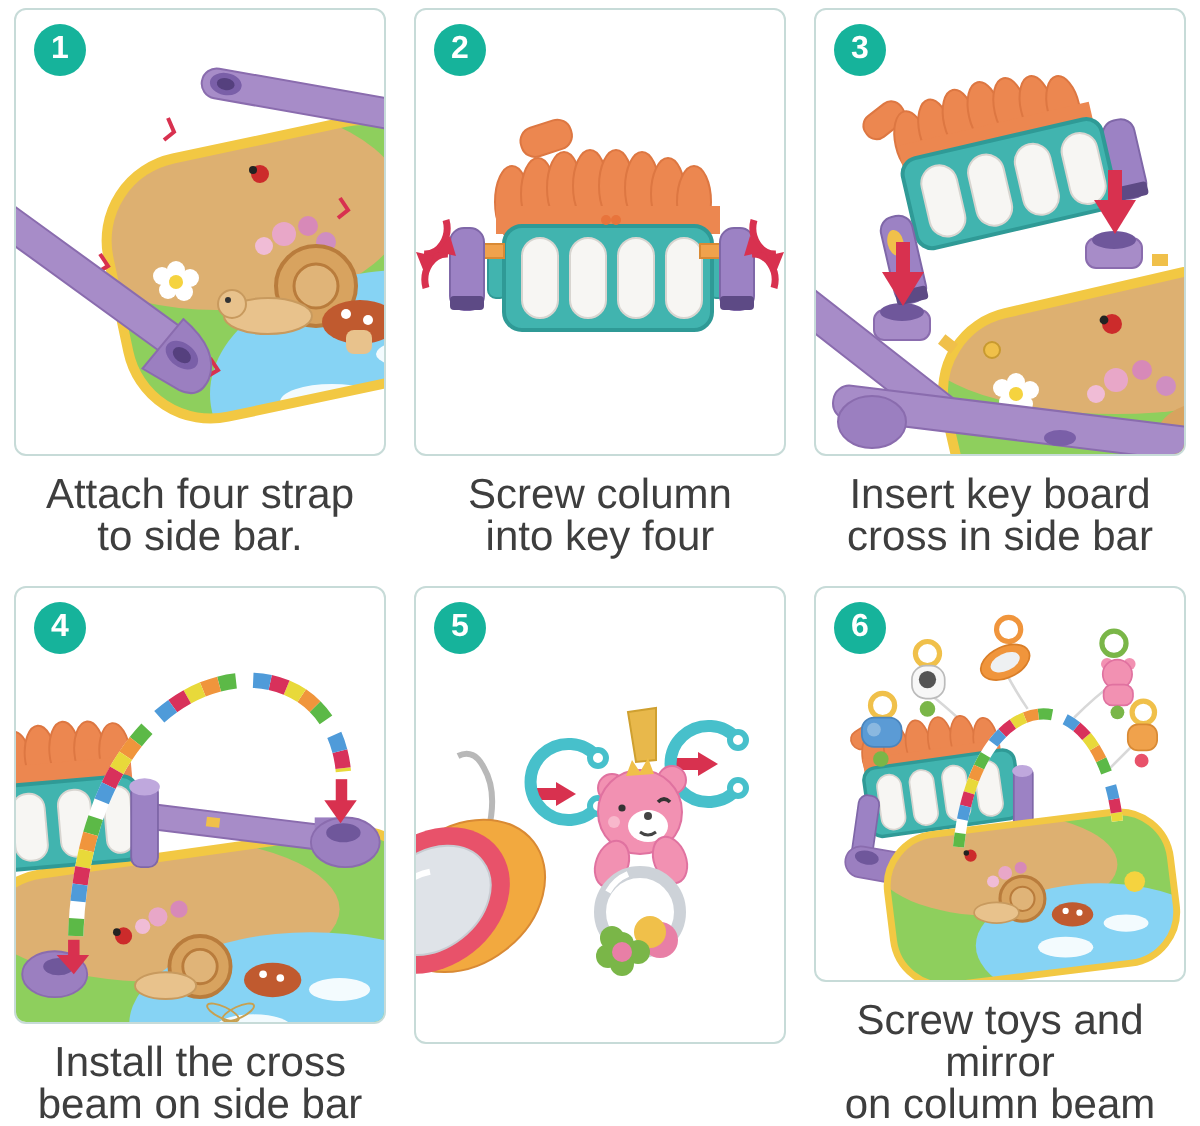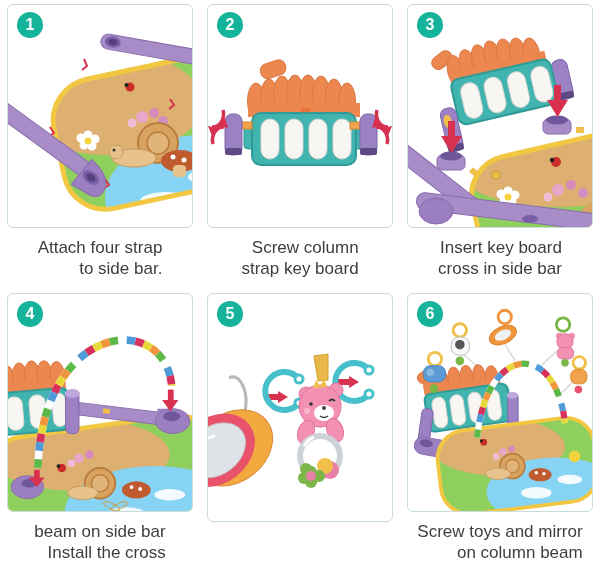--- a/index.html
+++ b/index.html
@@ -7,21 +7,21 @@
          font-family:"Liberation Sans",sans-serif;overflow:hidden;}
   .grid{display:grid;grid-template-columns:200px 200px 200px;grid-template-rows:291px 272px;}
   .cell{position:relative;display:flex;flex-direction:column;align-items:center;}
   .panel{position:relative;width:184px;border:1px solid #c7dbd8;border-radius:6px;
          background:#ffffff;overflow:hidden;}
   .row1 .panel{height:222px;margin-top:4px;}
   .row2 .panel{height:227px;margin-top:2px;}
   .badge{position:absolute;top:7px;left:9px;width:26px;height:26px;border-radius:50%;
          background:#16b39b;color:#ffffff;font-weight:bold;font-size:16px;
          display:flex;align-items:center;justify-content:center;z-index:5;}
-  .caption{margin-top:9px;text-align:right;font-size:17px;line-height:21px;color:#3e3e3e;}
+  .caption{margin-top:9px;text-align:center;font-size:21px;line-height:21px;color:#3e3e3e;}
   .cl{display:block;}
   .illus{position:absolute;left:0;top:0;width:100%;height:100%;}
 </style>
 </head>
 <body>
 
 <div class="sheet">
 <div class="grid">
 
   <div class="cell row1">
@@ -139,21 +139,21 @@
         <g stroke="#d8314f" stroke-width="3.5" fill="none">
           <path d="M 169,105 A 11,13 0 0 0 180,122"></path>
               <path d="M 179,139 A 11,13 0 0 0 168,122"></path>
         </g>
         <polygon points="184,121 175,123 180,131" fill="#d8314f"></polygon>
             <polygon points="164,123 173,121 167,113" fill="#d8314f"></polygon>
       </svg>
     </div>
     <div class="caption">
       <span class="cl">Screw column</span>
-          <span class="cl">strap key board</span>
+          <span class="cl">into key four</span>
     </div>
   </div>
 
   <div class="cell row1">
     <div class="panel">
       <div class="badge">3</div>
       <svg class="illus" viewBox="0 0 184 222">
         <defs>
               <clipPath id="m3">
                 <rect x="66" y="138" width="200" height="120" rx="40" transform="rotate(-13 160 195)"></rect>
@@ -308,22 +308,22 @@
         </g>
         <g fill="#d8314f">
           <rect x="23" y="184" width="6" height="9"></rect>
               <polygon points="17,192 34,192 26,202"></polygon>
           <rect x="163" y="100" width="6" height="12"></rect>
               <polygon points="157,111 174,111 165.5,123"></polygon>
         </g>
       </svg>
     </div>
     <div class="caption">
-      <span class="cl">beam on side bar</span>
-          <span class="cl">Install the cross</span>
+      <span class="cl">Install the cross</span>
+          <span class="cl">beam on side bar</span>
     </div>
   </div>
 
   <div class="cell row2">
     <div class="panel">
       <div class="badge">5</div>
       <svg class="illus" viewBox="0 0 184 227">
         <path d="M 36,122 q 5,-20 -2,-32 q -5,-10 -13,-6" stroke="#b8b8b8" stroke-width="3" fill="none"></path>
         <g transform="rotate(-38 20 152)">
           <ellipse cx="22" cy="156" rx="44" ry="34" fill="#f2a93f" stroke="#d98a34"></ellipse>

